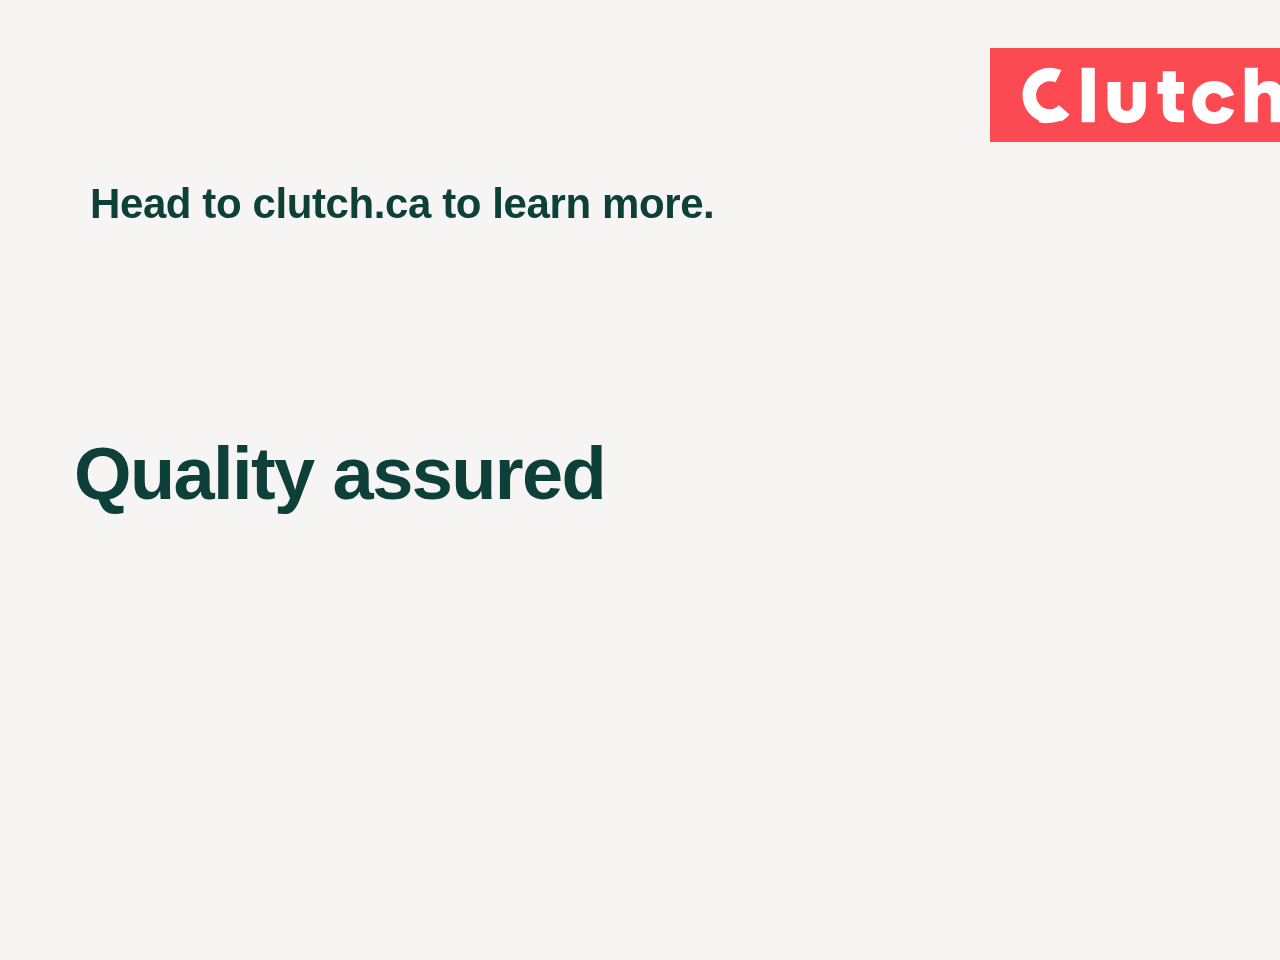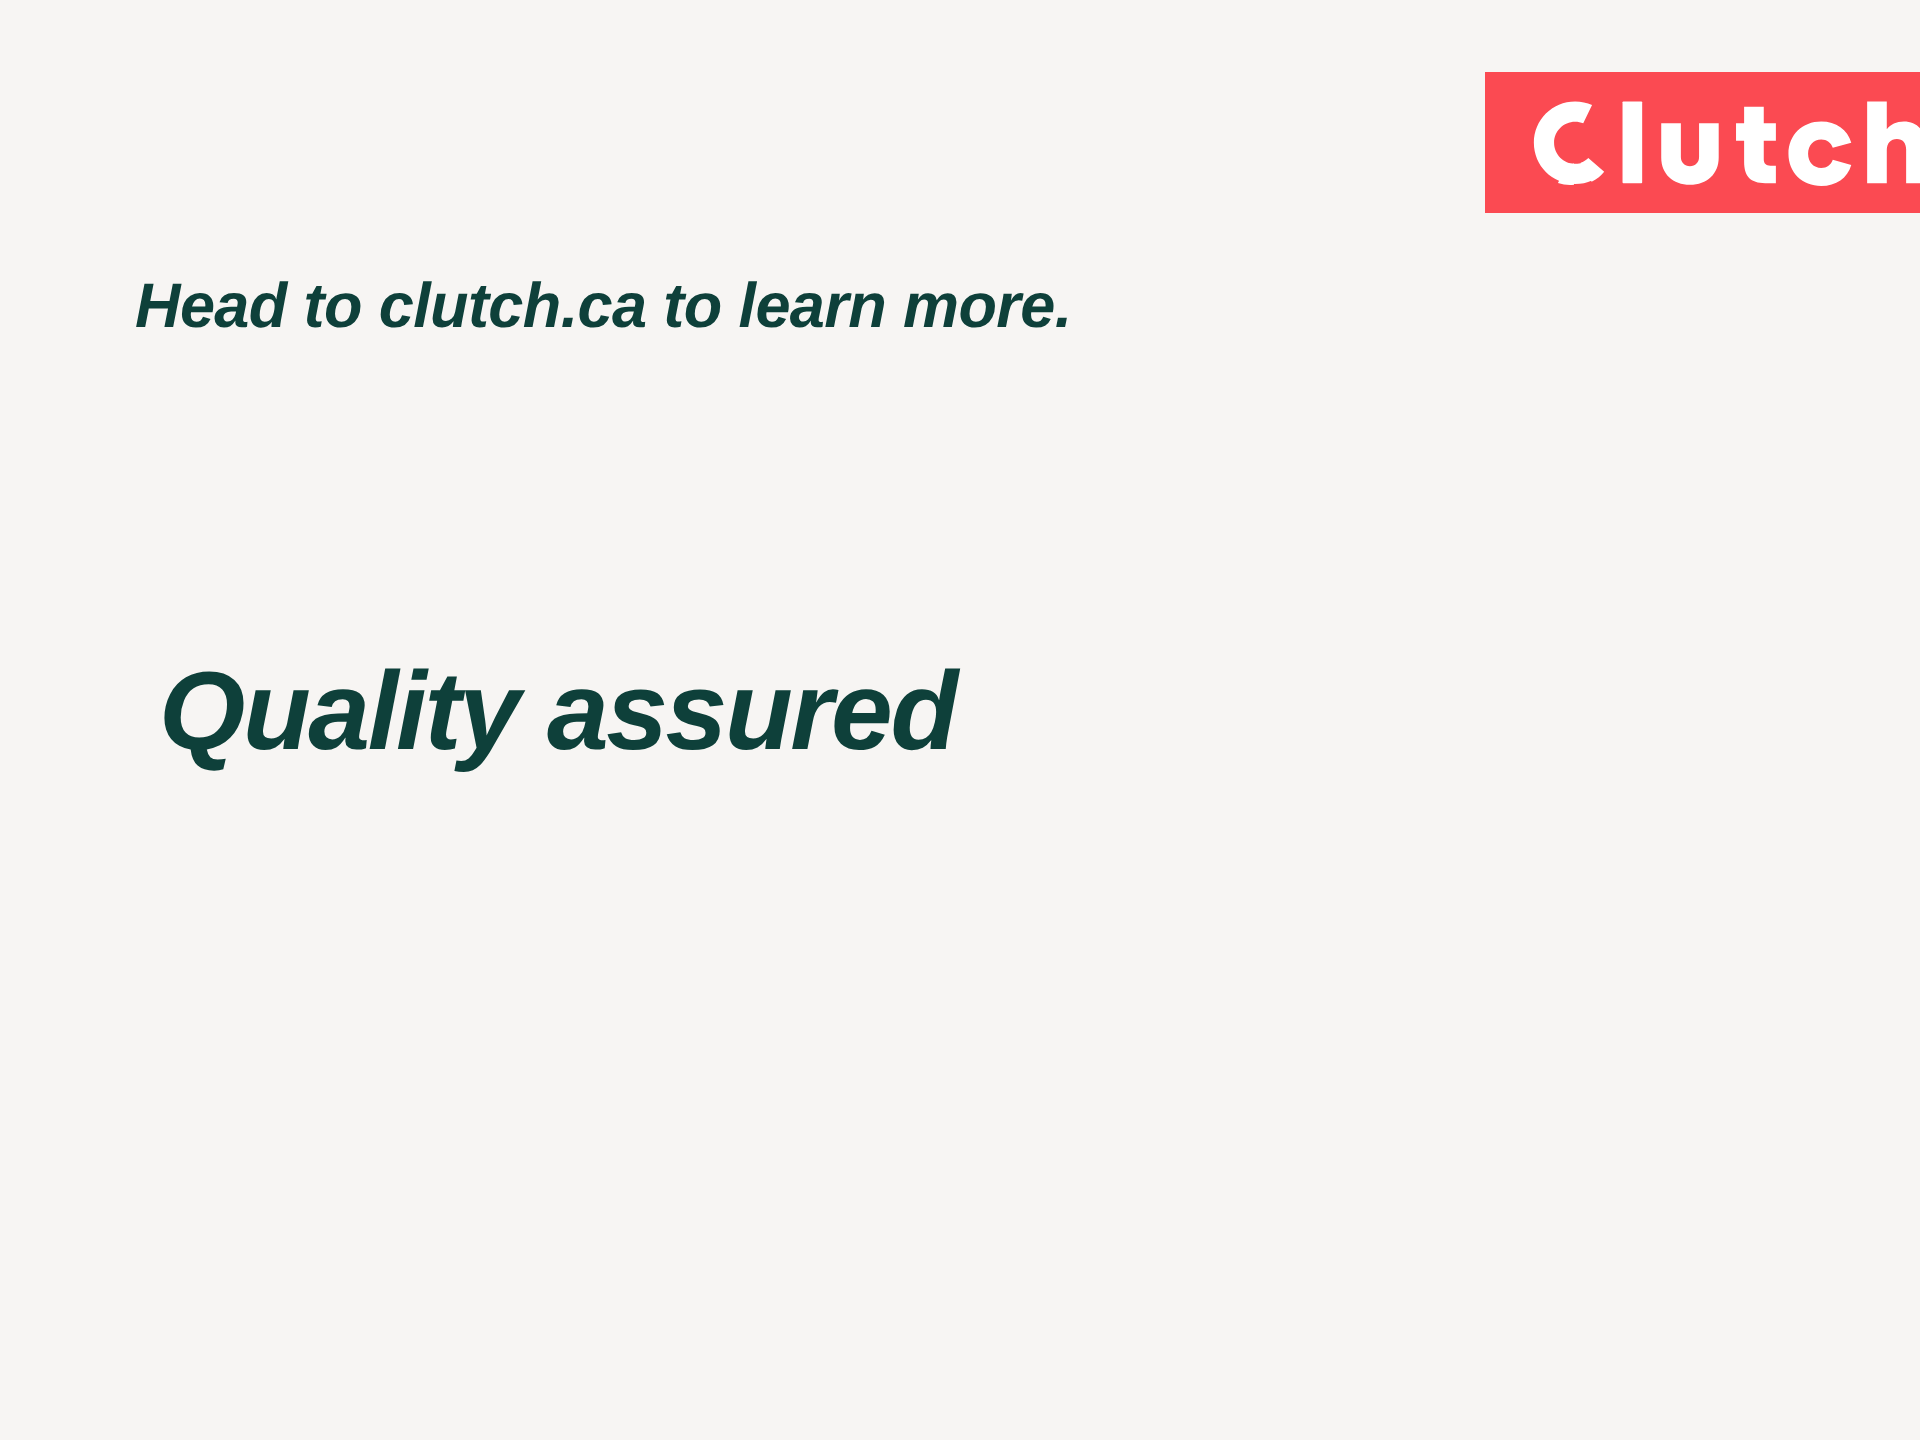--- a/index.html
+++ b/index.html
@@ -15,21 +15,20 @@
     background: #f7f5f3;
     font-family: "Liberation Sans", "DejaVu Sans", sans-serif;
     -webkit-font-smoothing: antialiased;
   }
 
   .slide {
     position: relative;
     width: 1280px;
     height: 960px;
     background: #f7f5f3;
-    font-style: italic;
   }
 
   
   .brand-logo {
     position: absolute;
     left: 990px;
     top: 48px;
     width: 290px;
     height: 94px;
     background: #fb4a52;
@@ -56,21 +55,21 @@
     font-weight: 700;
     letter-spacing: -0.4px;
     line-height: 1.08;
     color: #0e403a;
     white-space: nowrap;
   }
 
   
   .headline {
     position: absolute;
-    left: 106px;
+    left: 74px;
     top: 437px;
     margin: 0;
     font-size: 74px;
     font-weight: 700;
     letter-spacing: -1.6px;
     line-height: 1.0;
     color: #0e403a;
     white-space: nowrap;
   }
 

